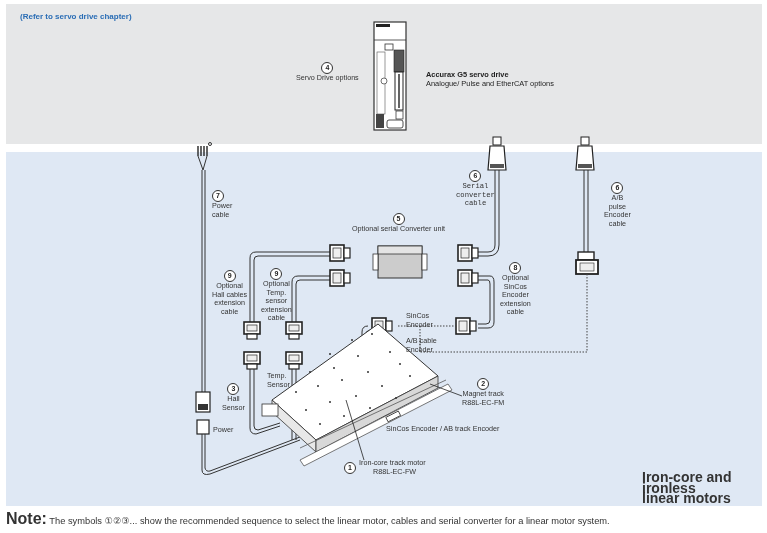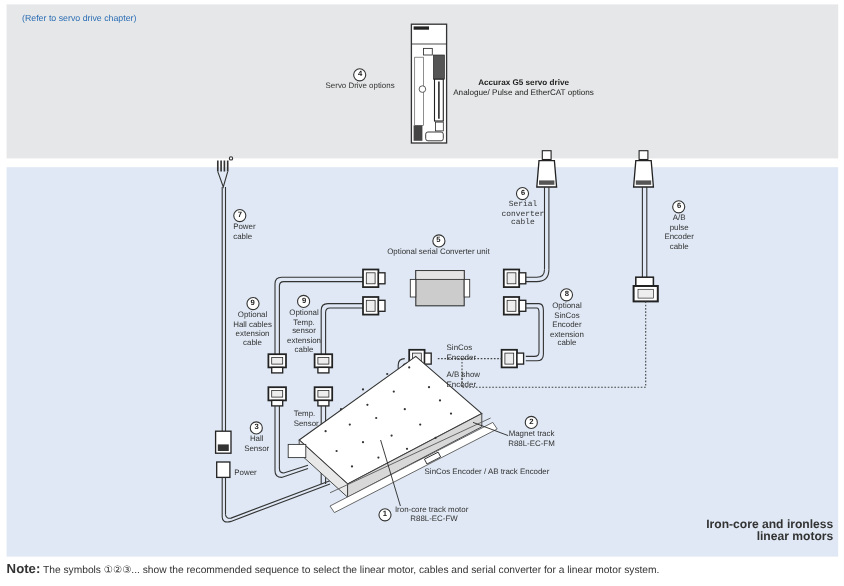--- a/index.html
+++ b/index.html
@@ -1,30 +1,30 @@
 <!DOCTYPE html>
 <html><head>
 <meta charset="utf-8">
 <style>
   html, body { margin: 0; padding: 0; background: #ffffff; }
   body { width: 767px; height: 533px; position: relative; overflow: hidden;
          font-family: "Liberation Sans", sans-serif; color: #333; }
   .panel-top { position: absolute; left: 6px; top: 4px; width: 756px; height: 140px; background: #e6e7e8; }
   .panel-main { position: absolute; left: 6px; top: 152px; width: 756px; height: 354px; background: #dfe8f4; }
-  .ref-link { position: absolute; left: 20px; top: 12px; font-size: 8px; font-weight: normal; color: #2a6db5; }
+  .ref-link { position: absolute; left: 20px; top: 12px; font-size: 8px; font-weight: bold; color: #2a6db5; }
   svg.diagram { position: absolute; left: 0; top: 0; width: 767px; height: 533px; }
   .lbl { position: absolute; font-size: 7.2px; line-height: 8.6px; color: #333; text-align: center; white-space: nowrap; }
   .lbl.left { text-align: left; }
   .num { display: inline-block; width: 10px; height: 10px; border: 1px solid #333; border-radius: 50%;
          font-size: 7px; line-height: 10px; font-weight: bold; text-align: center; background: #fff; color: #222; }
-  .drive-title { position: absolute; left: 412px; top: 70px; font-size: 7.4px; line-height: 9px; color: #222; text-align: center; }
+  .drive-title { position: absolute; left: 426px; top: 70px; font-size: 7.4px; line-height: 9px; color: #222; }
   .drive-title b { font-weight: bold; }
-  .family { position: absolute; left: 642px; top: 472px; font-size: 11px; font-weight: bold; line-height: 10.5px; color: #333; text-align: right; }
+  .family { position: absolute; left: 642px; top: 472px; font-size: 14px; font-weight: bold; line-height: 10.5px; color: #333; }
   .note { position: absolute; left: 6px; top: 510px; font-size: 9.3px; color: #333; white-space: nowrap; }
-  .note b { font-size: 12px; font-weight: bold; margin-top: 16px; }
+  .note b { font-size: 16px; font-weight: bold; margin-top: 16px; }
 </style>
 </head>
 <body>
 
 <div class="panel-top"></div>
 <div class="panel-main"></div>
 <div class="ref-link">(Refer to servo drive chapter)</div>
 
 <svg class="diagram" viewBox="0 0 767 533">
   <defs>
@@ -232,21 +232,21 @@
   <span>SinCos</span><br>
   <span>Encoder</span><br>
   <span>extension</span><br>
   <span>cable</span>
 </div>
 <div class="lbl left" style="left:406px; top:312px;">
   <span>SinCos</span><br>
   <span>Encoder</span>
 </div>
 <div class="lbl left" style="left:406px; top:337px;">
-  <span>A/B show</span><br>
+  <span>A/B cable</span><br>
   <span>Encoder</span>
 </div>
 <div class="lbl" style="left:222px; top:383px;">
   <span class="num">3</span><br>
   <span>Hall</span><br>
   <span>Sensor</span>
 </div>
 <div class="lbl left" style="left:267px; top:372px;">
   <span>Temp.</span><br>
   <span>Sensor</span>

